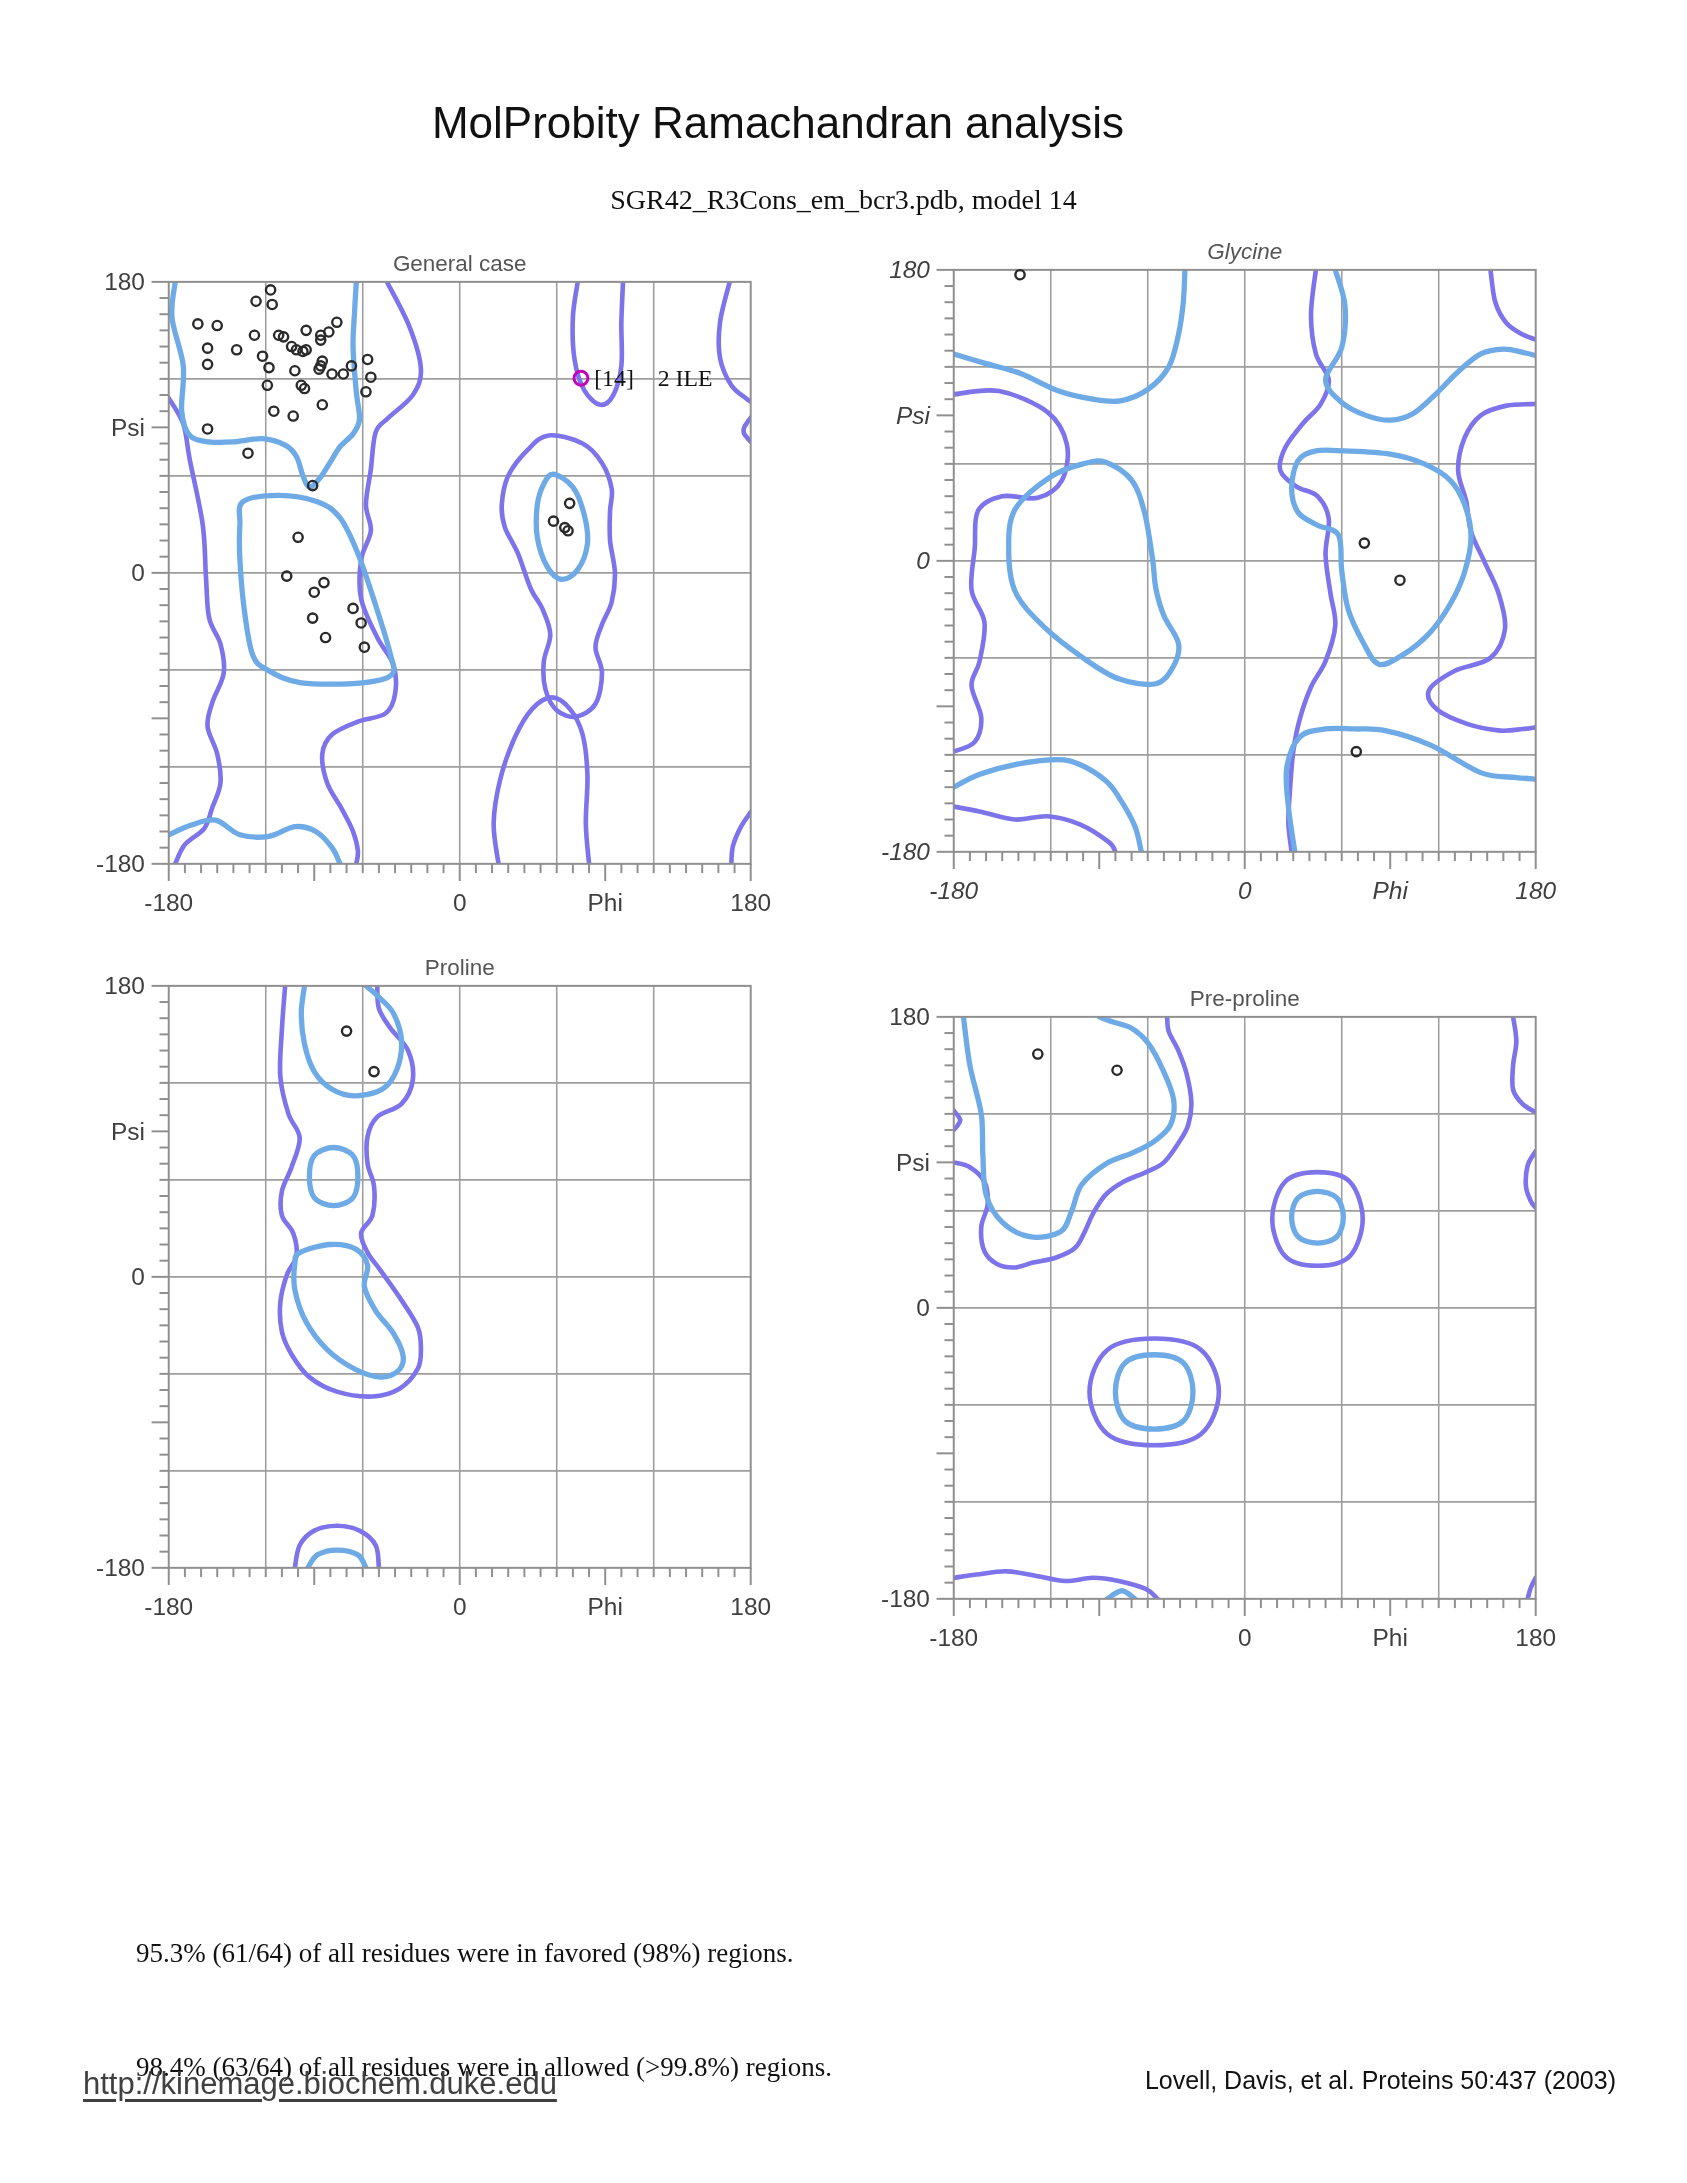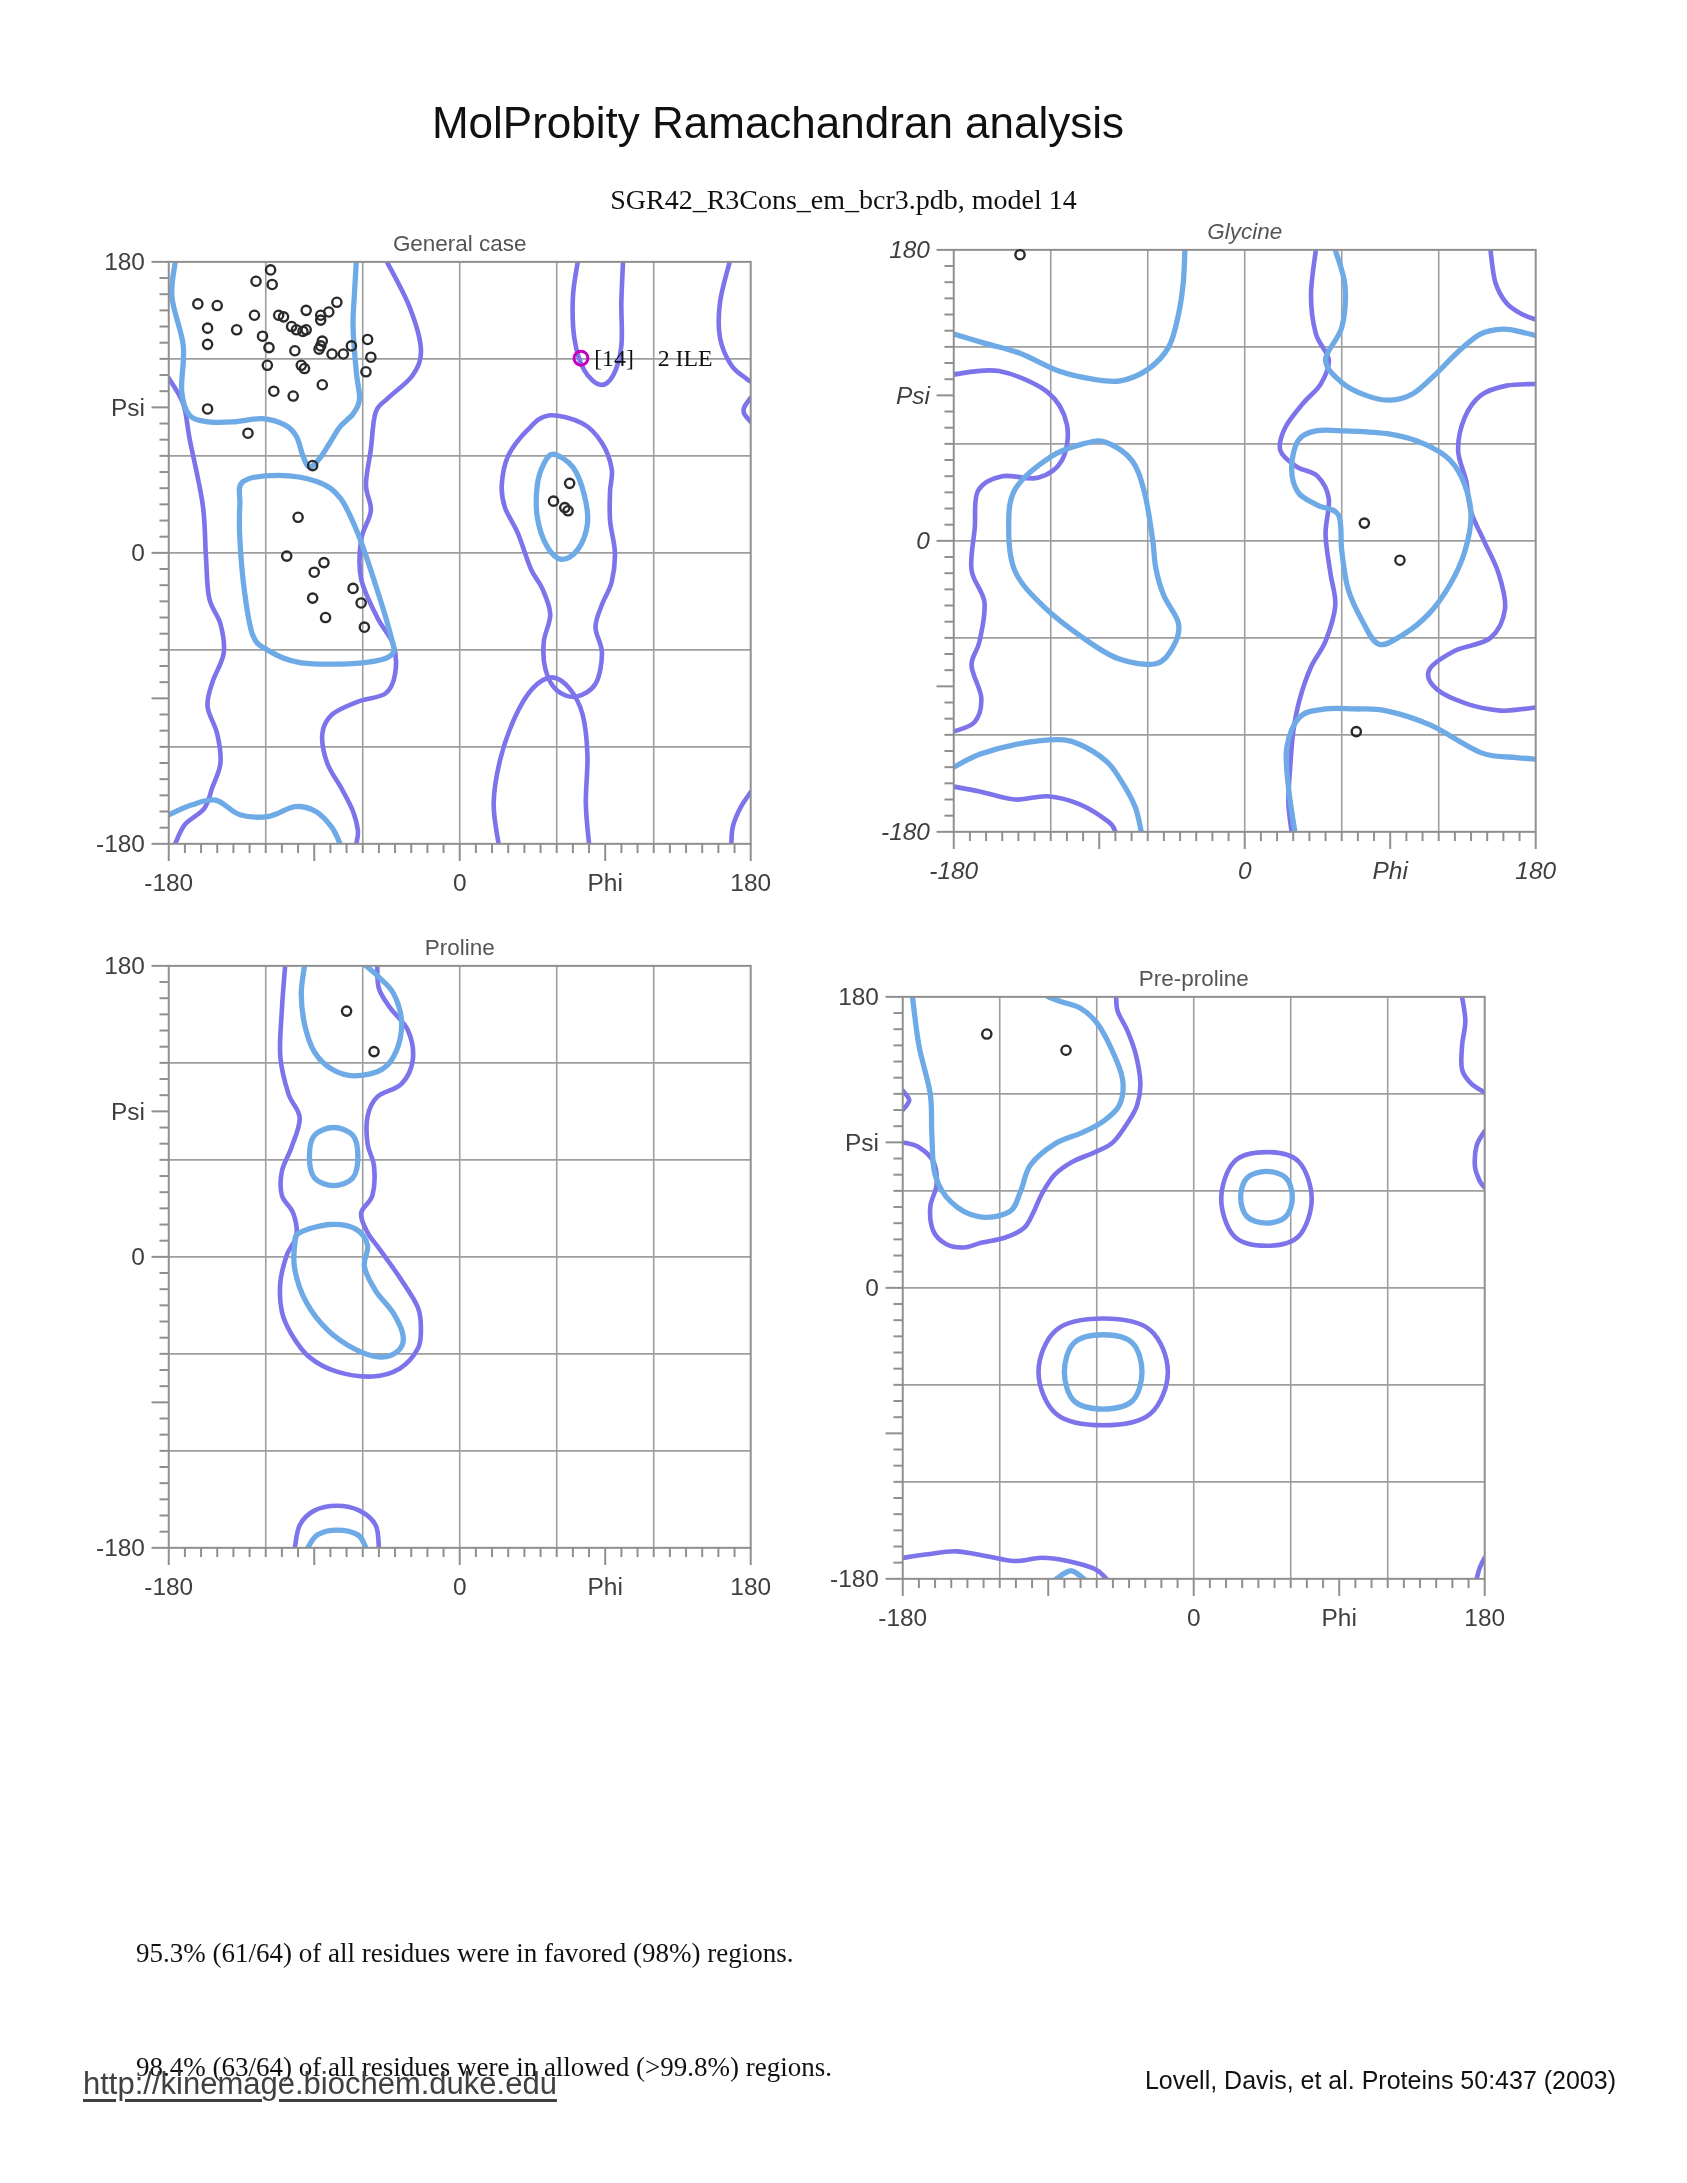--- a/index.html
+++ b/index.html
@@ -1,26 +1,26 @@
 <!DOCTYPE html>
 <html style="font-size:10.6px"><head>
 <meta charset="utf-8">
 <style>
   html,body{margin:0;padding:0;background:#fff;}
   body{width:1687px;height:2183px;position:relative;font-family:"Liberation Sans",sans-serif;}
   .page-title{position:absolute;top:98px;left:0;width:1556px;text-align:center;
     font-size:44px;font-weight:400;color:#111;letter-spacing:0px;}
   .page-subtitle{position:absolute;top:184px;left:0;width:1687px;text-align:center;
     font-family:"Liberation Serif",serif;font-size:28px;color:#111;}
-  .plot{position:absolute;}
+  .plot{position:absolute;margin-top:20px;}
   .plot svg{display:block;}
   #plot-general{left:96px;top:232px;}
   #plot-glycine{left:881px;top:220px;font-style:italic;}
   #plot-proline{left:96px;top:936px;}
-  #plot-preproline{left:830px;top:967px;}
+  #plot-preproline{left:881px;top:967px;}
   .stats{position:absolute;left:136px;top:1858px;font-family:"Liberation Serif",serif;
     font-size:27px;color:#111;line-height:38px;white-space:pre;}
   .stats .gap{height:41px;}
   .footer-link{position:absolute;left:83px;top:2066px;font-size:31px;color:#404040;
     text-decoration:underline;text-underline-offset:5.3px;}
   .footer-citation{position:absolute;right:71px;top:2066px;font-size:25px;color:#111;}
 </style>
 </head>
 <body>
 

